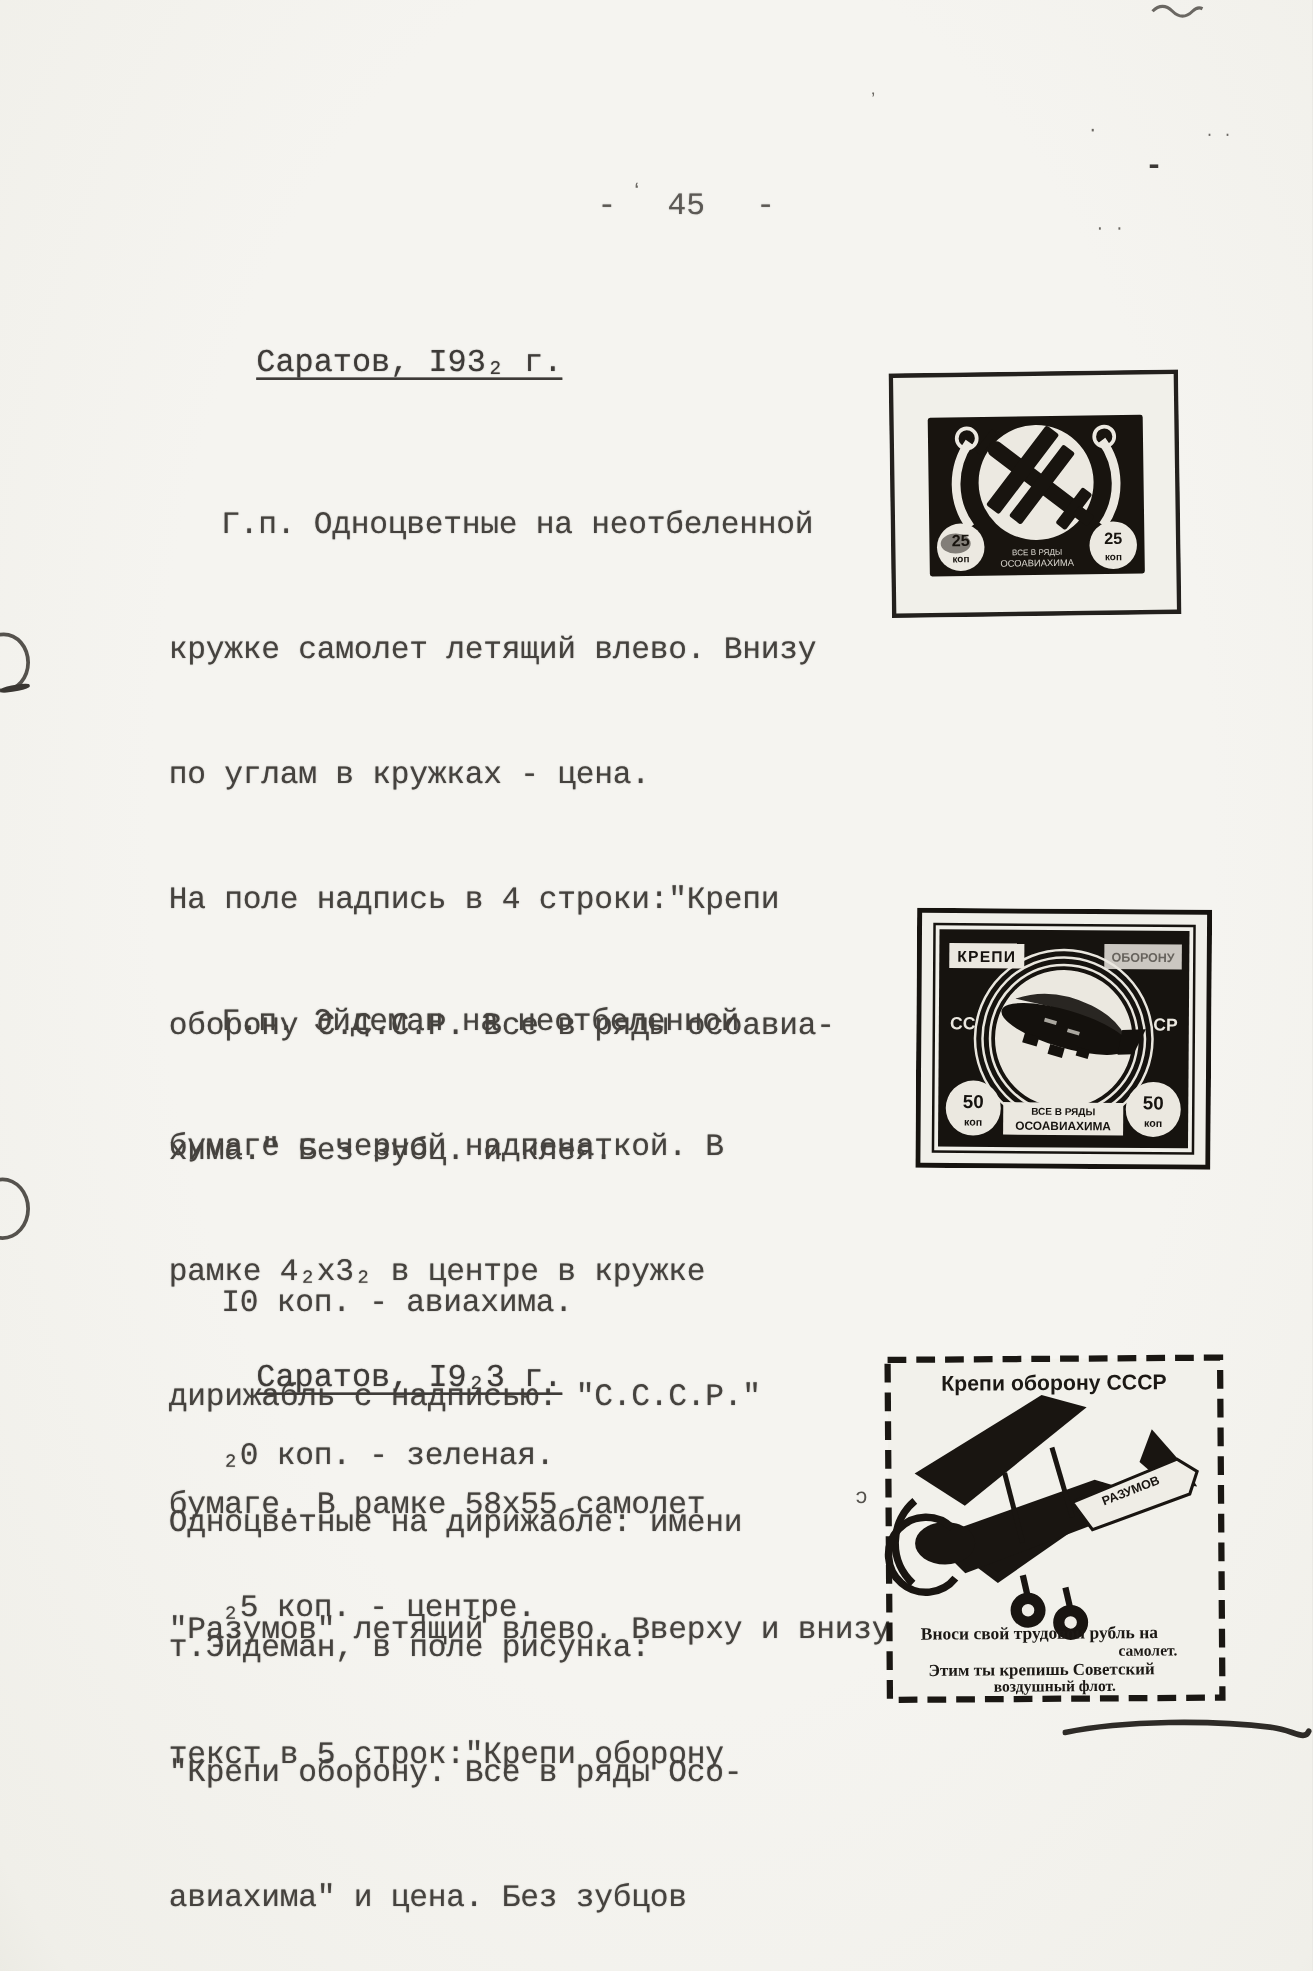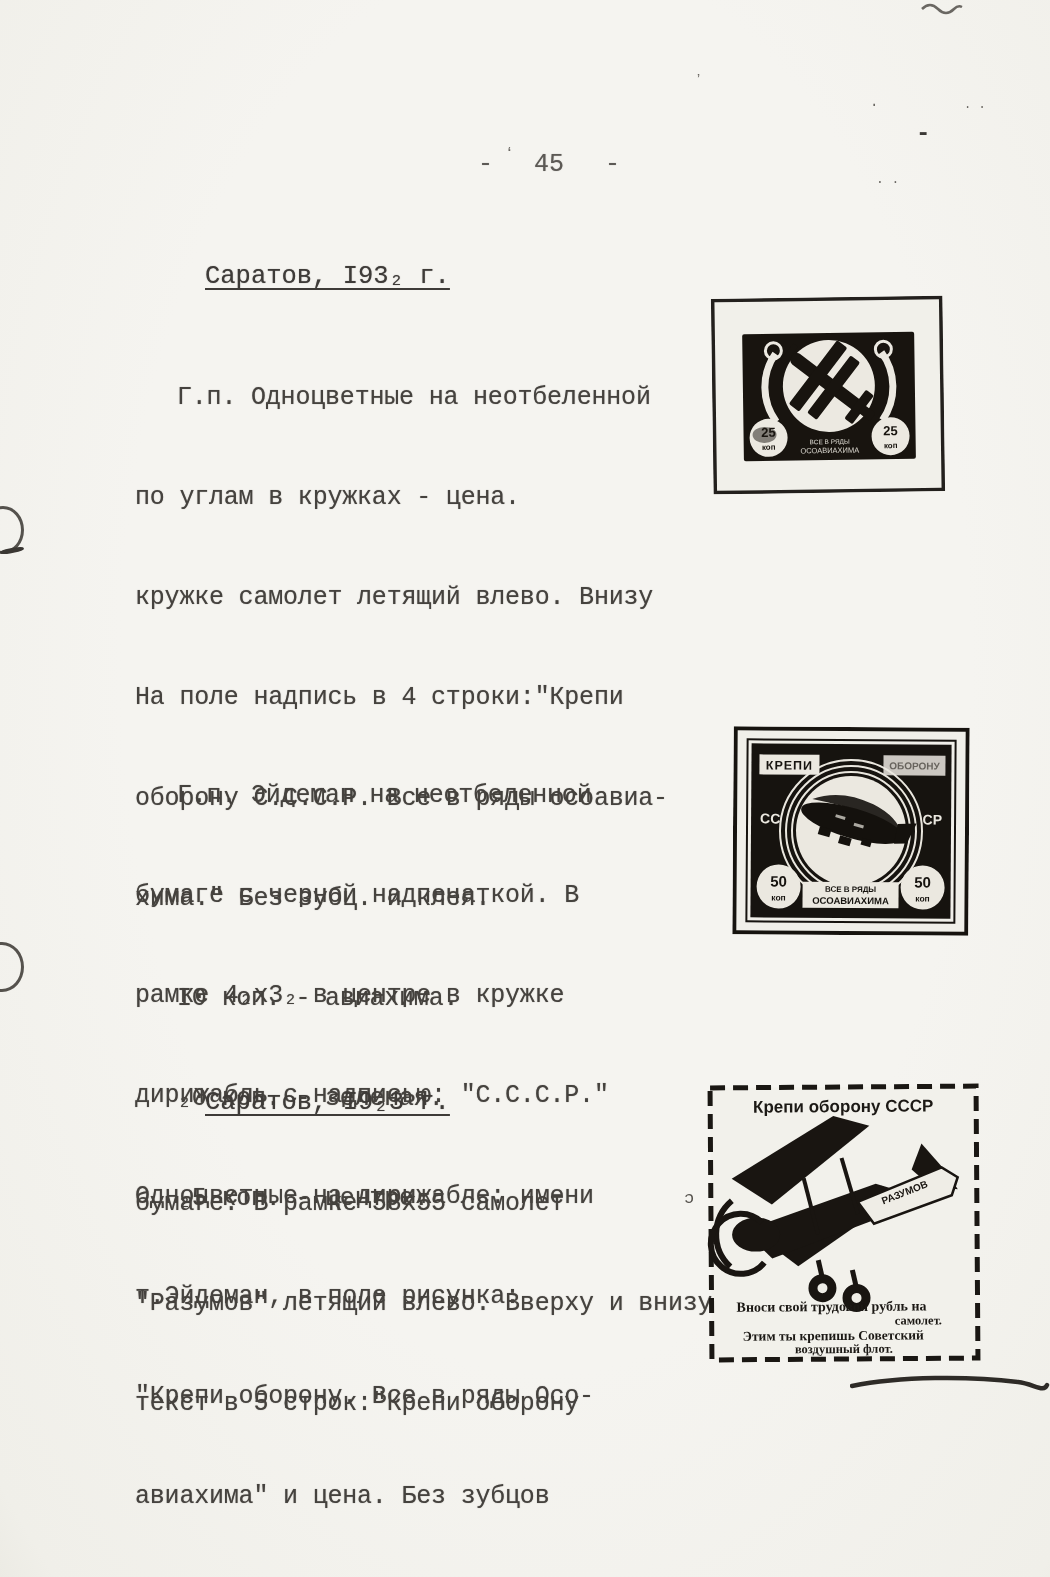--- a/index.html
+++ b/index.html
@@ -9,46 +9,46 @@
     font-family:"Liberation Mono","DejaVu Sans Mono",monospace;
     color:#45423e;
   }
   .tw{font-size:25px;line-height:33.4px;letter-spacing:-0.2px;
       text-shadow:0 0 1px rgba(70,66,62,.55);white-space:pre;}
   .hd{position:absolute;left:205px;font-size:25.5px;color:#3e3b38;
       text-decoration:underline;text-decoration-thickness:2px;text-underline-offset:5px;
       text-shadow:0 0 1px rgba(62,59,56,.6);white-space:pre;}
   .sec{position:absolute;left:135px;width:610px;}
   .ln{height:33.4px;}
-  .ind{padding-left:42px;}
+  .ind{padding-left:42px;margin-top:22px;}
   .pageno{position:absolute;left:478px;top:150px;width:142px;display:flex;
       justify-content:space-between;font-size:25px;color:#5c5955;
       text-shadow:0 0 1px rgba(92,89,85,.5);}
   .stamp{position:absolute;}
   .art{position:absolute;color:#6a6762;line-height:1;}
   .hole{position:absolute;border:3px solid #55524d;border-radius:50%;background:transparent;}
   svg text{font-family:"Liberation Sans","DejaVu Sans",sans-serif;}
   svg text.serif{font-family:"Liberation Serif","DejaVu Serif",serif;}
 </style>
 </head>
 <body>
 
 <div class="page">
 
   <div class="pageno">
     <span>-</span>
     <span>45</span>
     <span>-</span>
   </div>
 
-  <div class="hd" style="top:262px">Саратов, I93₂ г.</div>
+  <div class="hd" style="top:276px">Саратов, I93₂ г.</div>
   <div class="sec tw" style="top:314px">
     <div class="ln ind">Г.п. Одноцветные на неотбеленной</div>
+    <div class="ln">кружке самолет летящий влево. Внизу</div>
     <div class="ln">по углам в кружках - цена.</div>
-    <div class="ln">кружке самолет летящий влево. Внизу</div>
     <div class="ln">На поле надпись в 4 строки:"Крепи</div>
     <div class="ln">оборону С.С.С.Р. Все в ряды осоавиа-</div>
     <div class="ln">хима." Без зубц. и клея.</div>
     <div class="ln ind">I0 коп. - авиахима.</div>
     <div class="ln ind">₂0 коп. - зеленая.</div>
     <div class="ln ind">₂5 коп. - центре.</div>
   </div>
 
   <div class="sec tw" style="top:712px">
     <div class="ln ind">Г.п. Эйдеман на неотбеленной</div>

